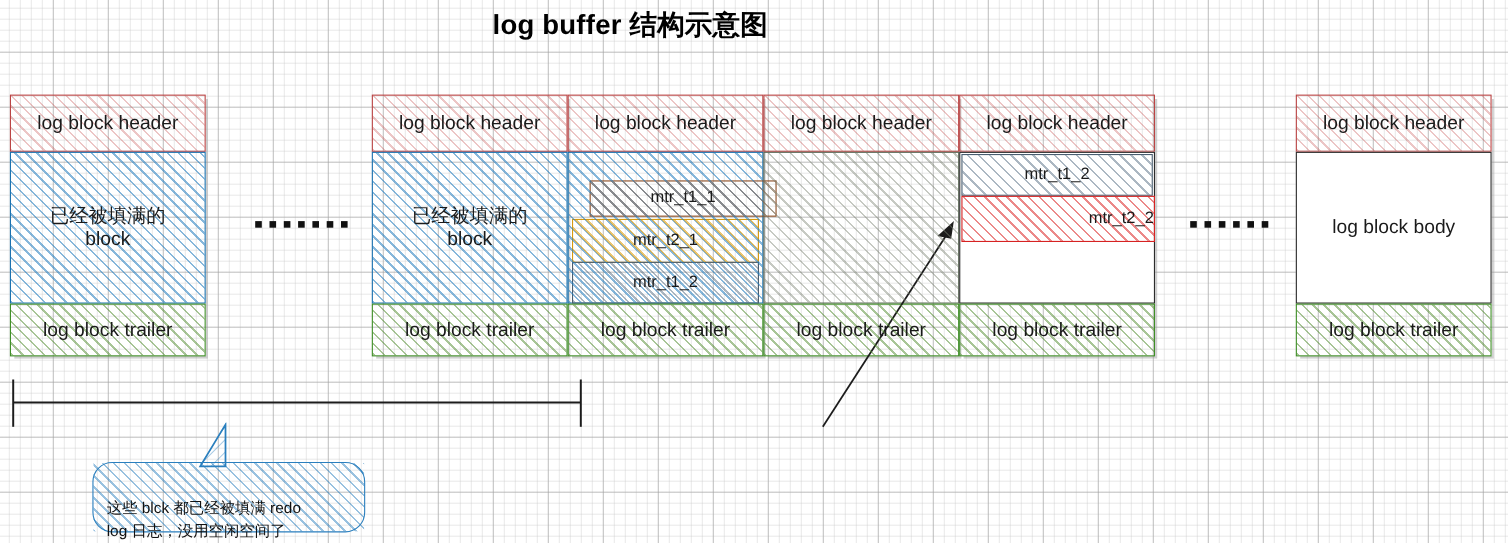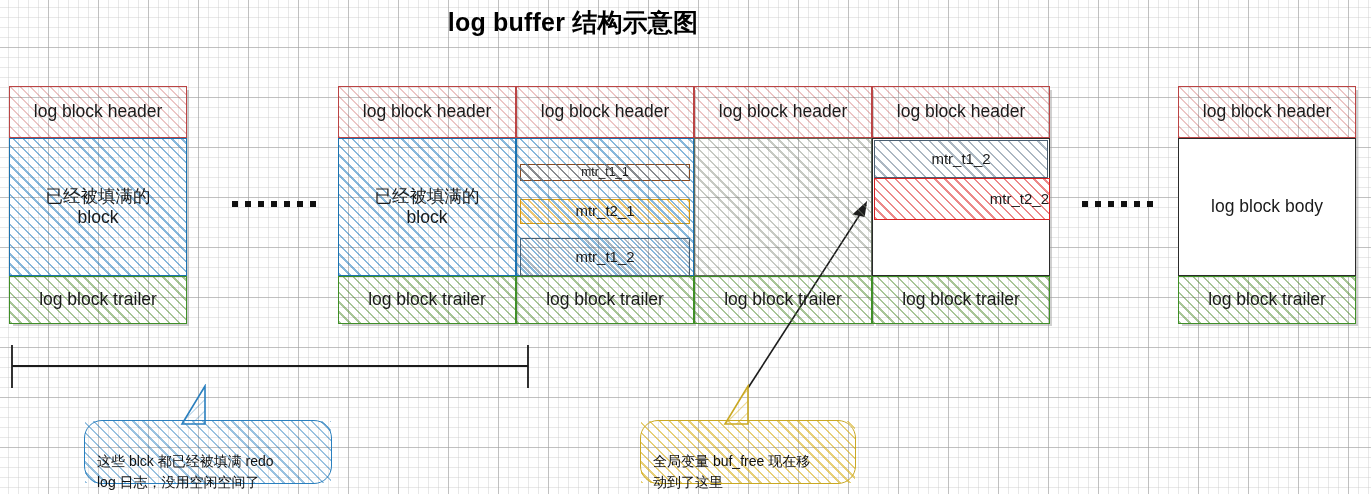--- a/index.html
+++ b/index.html
@@ -122,24 +122,24 @@
       <span class="lbl">log block trailer</span>
     </div>
   </div>
 
   <div class="block shadow" style="left:516px;top:70px;width:178px;height:238px;">
     <div class="seg bd-red h-red" style="left:0;top:0;width:178px;height:52px;">
       <span class="lbl">log block header</span>
     </div>
 
     <div class="seg bd-blue h-blue" style="left:0;top:52px;width:178px;height:138px;"></div>
-    <div class="seg bd-brown h-brown" style="left:4px;top:78px;width:170px;height:17px;font-size:12px;">
+    <div class="seg bd-brown h-brown" style="left:20px;top:78px;width:170px;height:33px;font-size:15px;">
       <span class="lbl">mtr_t1_1</span>
     </div>
-    <div class="seg bd-amber h-amber" style="left:4px;top:113px;width:170px;height:25px;font-size:15px;">
+    <div class="seg bd-amber h-amber" style="left:4px;top:113px;width:170px;height:40px;font-size:15px;">
       <span class="lbl">mtr_t2_1</span>
     </div>
     <div class="seg bd-slate h-slate" style="left:4px;top:152px;width:170px;height:38px;font-size:15px;">
       <span class="lbl">mtr_t1_2</span>
     </div>
     <div class="seg bd-green h-green" style="left:0;top:190px;width:178px;height:48px;">
       <span class="lbl">log block trailer</span>
     </div>
   </div>
 
@@ -213,28 +213,14 @@
         </pattern>
       </defs>
       <polygon points="121,2 121,40 98,40" fill="url(#pb)" stroke="#2a7fbe" stroke-width="1.6"></polygon>
     </svg>
     <div class="box" style="top:36px;width:248px;height:64px;">
       <span class="txt">这些 blck 都已经被填满 redo
 log 日志，没用空闲空间了</span>
     </div>
   </div>
 
-  <div class="callout cal-yellow" style="left:640px;top:384px;width:216px;height:102px;">
-    <svg class="overlay" width="216" height="102">
-      <defs>
-        <pattern id="py" width="8" height="8" patternTransform="rotate(45)" patternUnits="userSpaceOnUse">
-          <line x1="0" y1="0" x2="0" y2="8" stroke="#d8b01e" stroke-width="1.6" opacity=".65"></line>
-        </pattern>
-      </defs>
-      <polygon points="108,2 108,40 85,40" fill="url(#py)" stroke="#c9a823" stroke-width="1.6"></polygon>
-    </svg>
-    <div class="box" style="top:36px;width:216px;height:64px;">
-      <span class="txt">全局变量 buf_free 现在移
-动到了这里</span>
-    </div>
-  </div>
 
 </div>
 
 </body></html>

